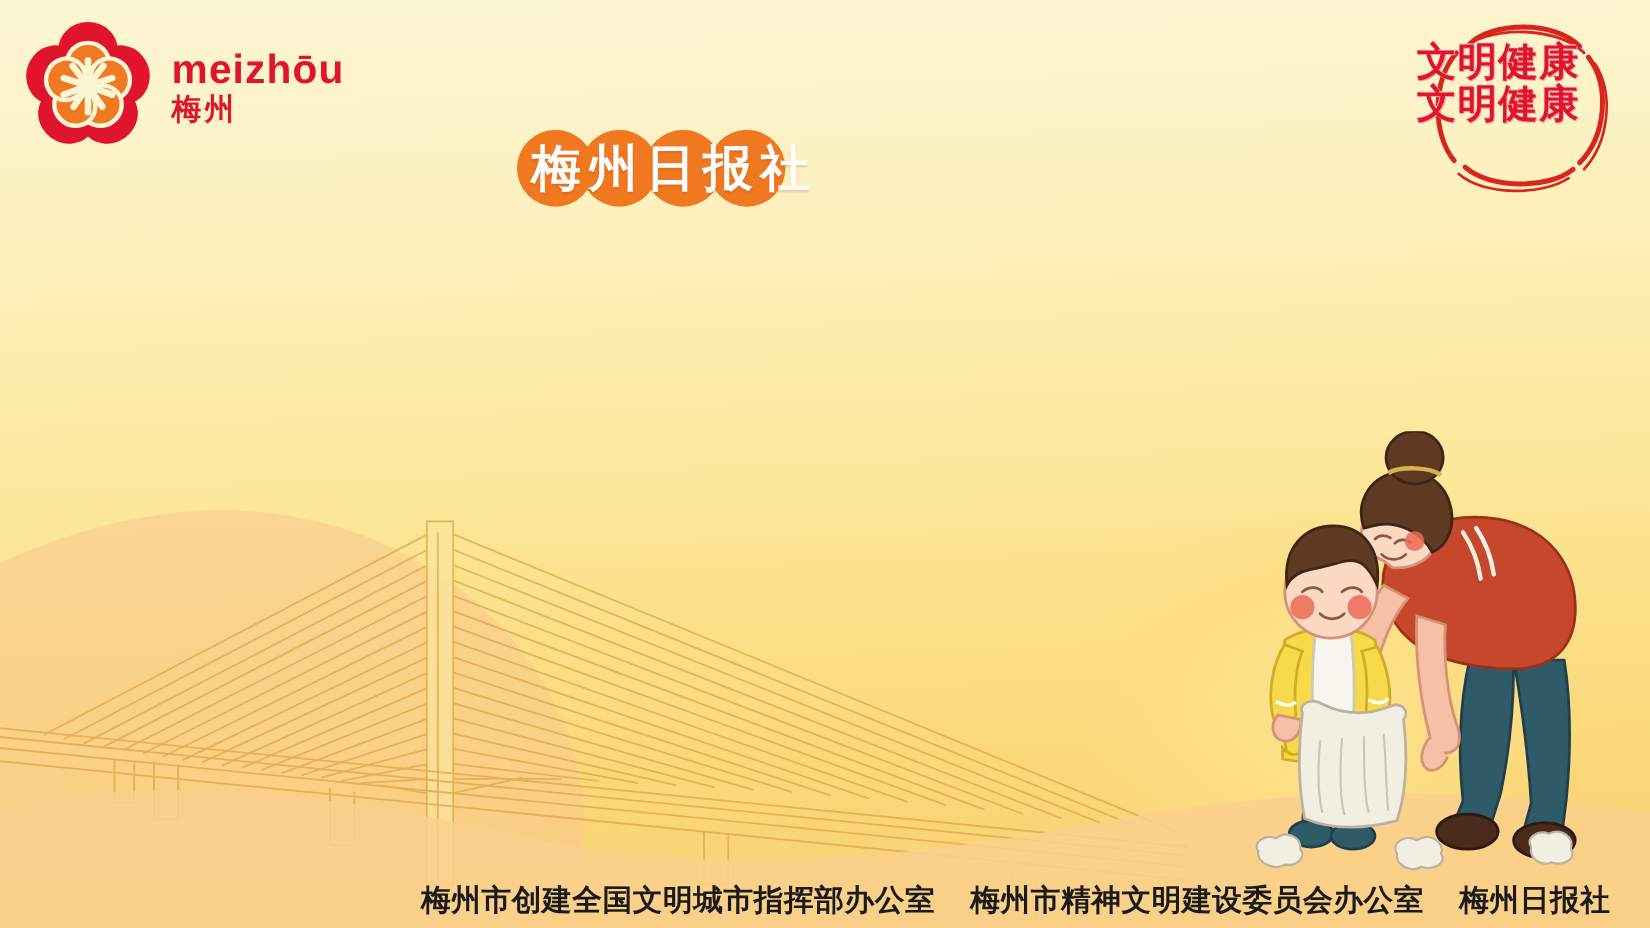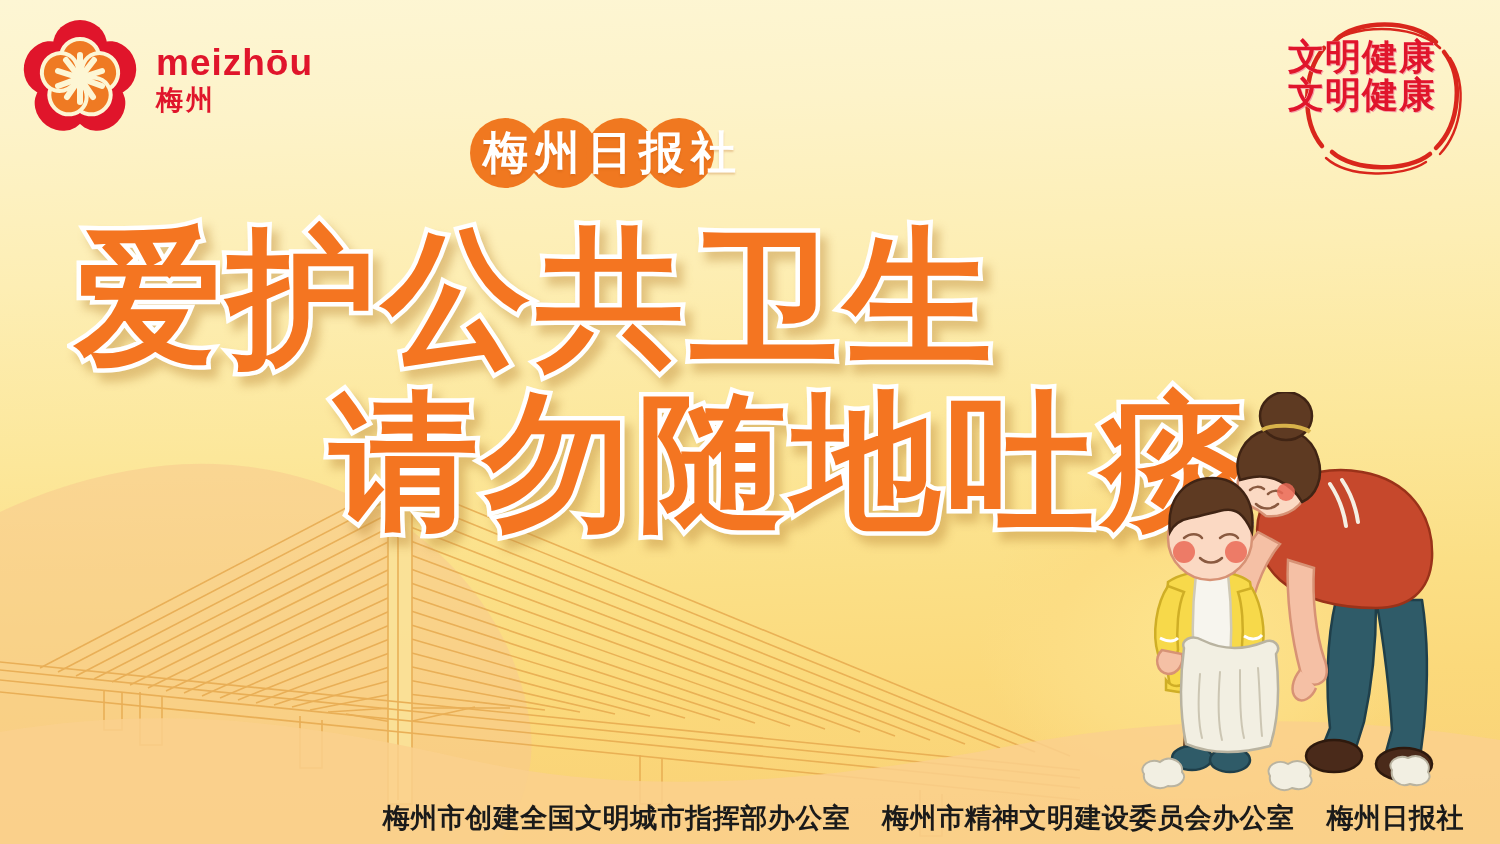--- a/index.html
+++ b/index.html
@@ -233,24 +233,20 @@
   <div class="tag">
     <div class="tag-circles">
       <i></i>
         <i></i>
         <i></i>
         <i></i>
     </div>
     <div class="tag-text">梅州日报社</div>
   </div>
 
-  <div class="headline">
-    <div class="hl-line hl-1">爱护公共卫生</div>
-    <div class="hl-line hl-2">请勿随地吐痰</div>
-  </div>
 
   <div class="illus">
     <svg width="360" height="420" viewBox="0 0 360 420" xmlns="http://www.w3.org/2000/svg">
 
       <path d="M196 208 C186 250, 186 300, 190 336 L182 356 L214 362 L224 330 C232 292, 236 248, 236 214 Z" fill="#2f5b68" stroke="#1f3f4a" stroke-width="2.5" stroke-linejoin="round"></path>
       <path d="M236 208 C244 250, 250 304, 252 338 L246 360 L280 366 L284 334 C288 292, 288 246, 282 208 Z" fill="#2f5b68" stroke="#1f3f4a" stroke-width="2.5" stroke-linejoin="round"></path>
 
       <ellipse cx="194" cy="364" rx="28" ry="16" fill="#4a2a1a" stroke="#2e190d" stroke-width="2.5"></ellipse>
       <ellipse cx="264" cy="372" rx="28" ry="16" fill="#4a2a1a" stroke="#2e190d" stroke-width="2.5"></ellipse>
 

